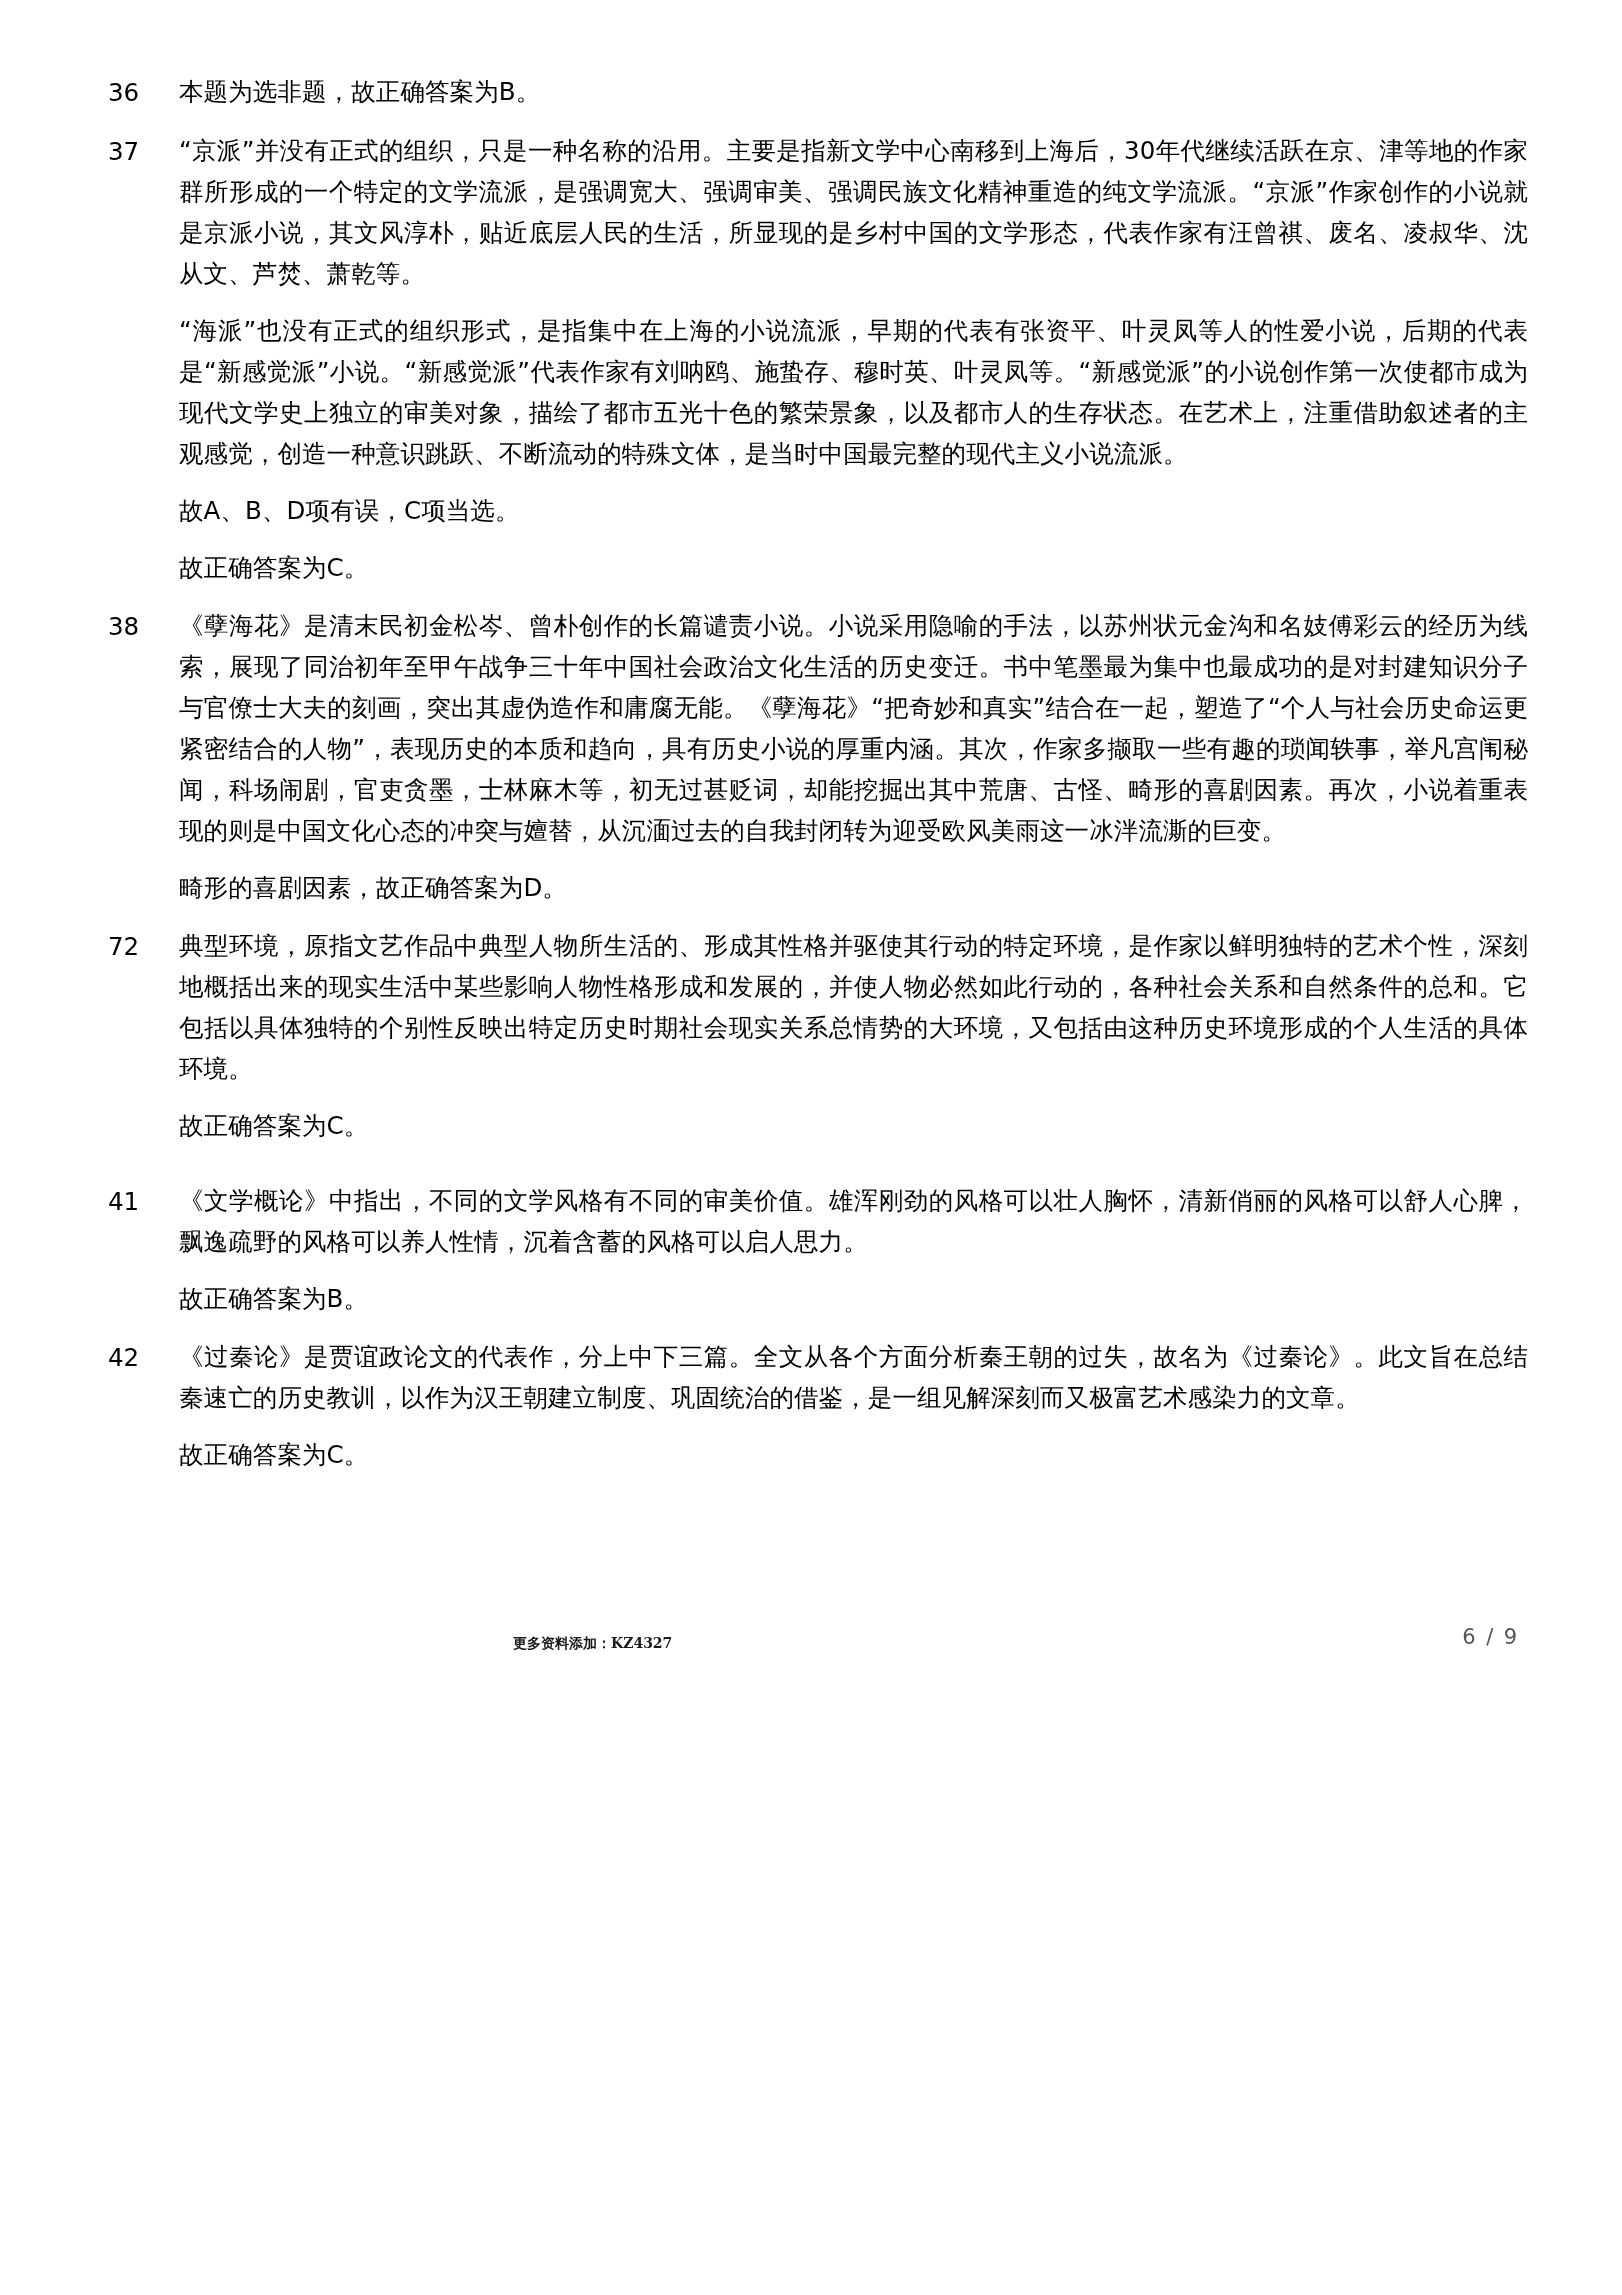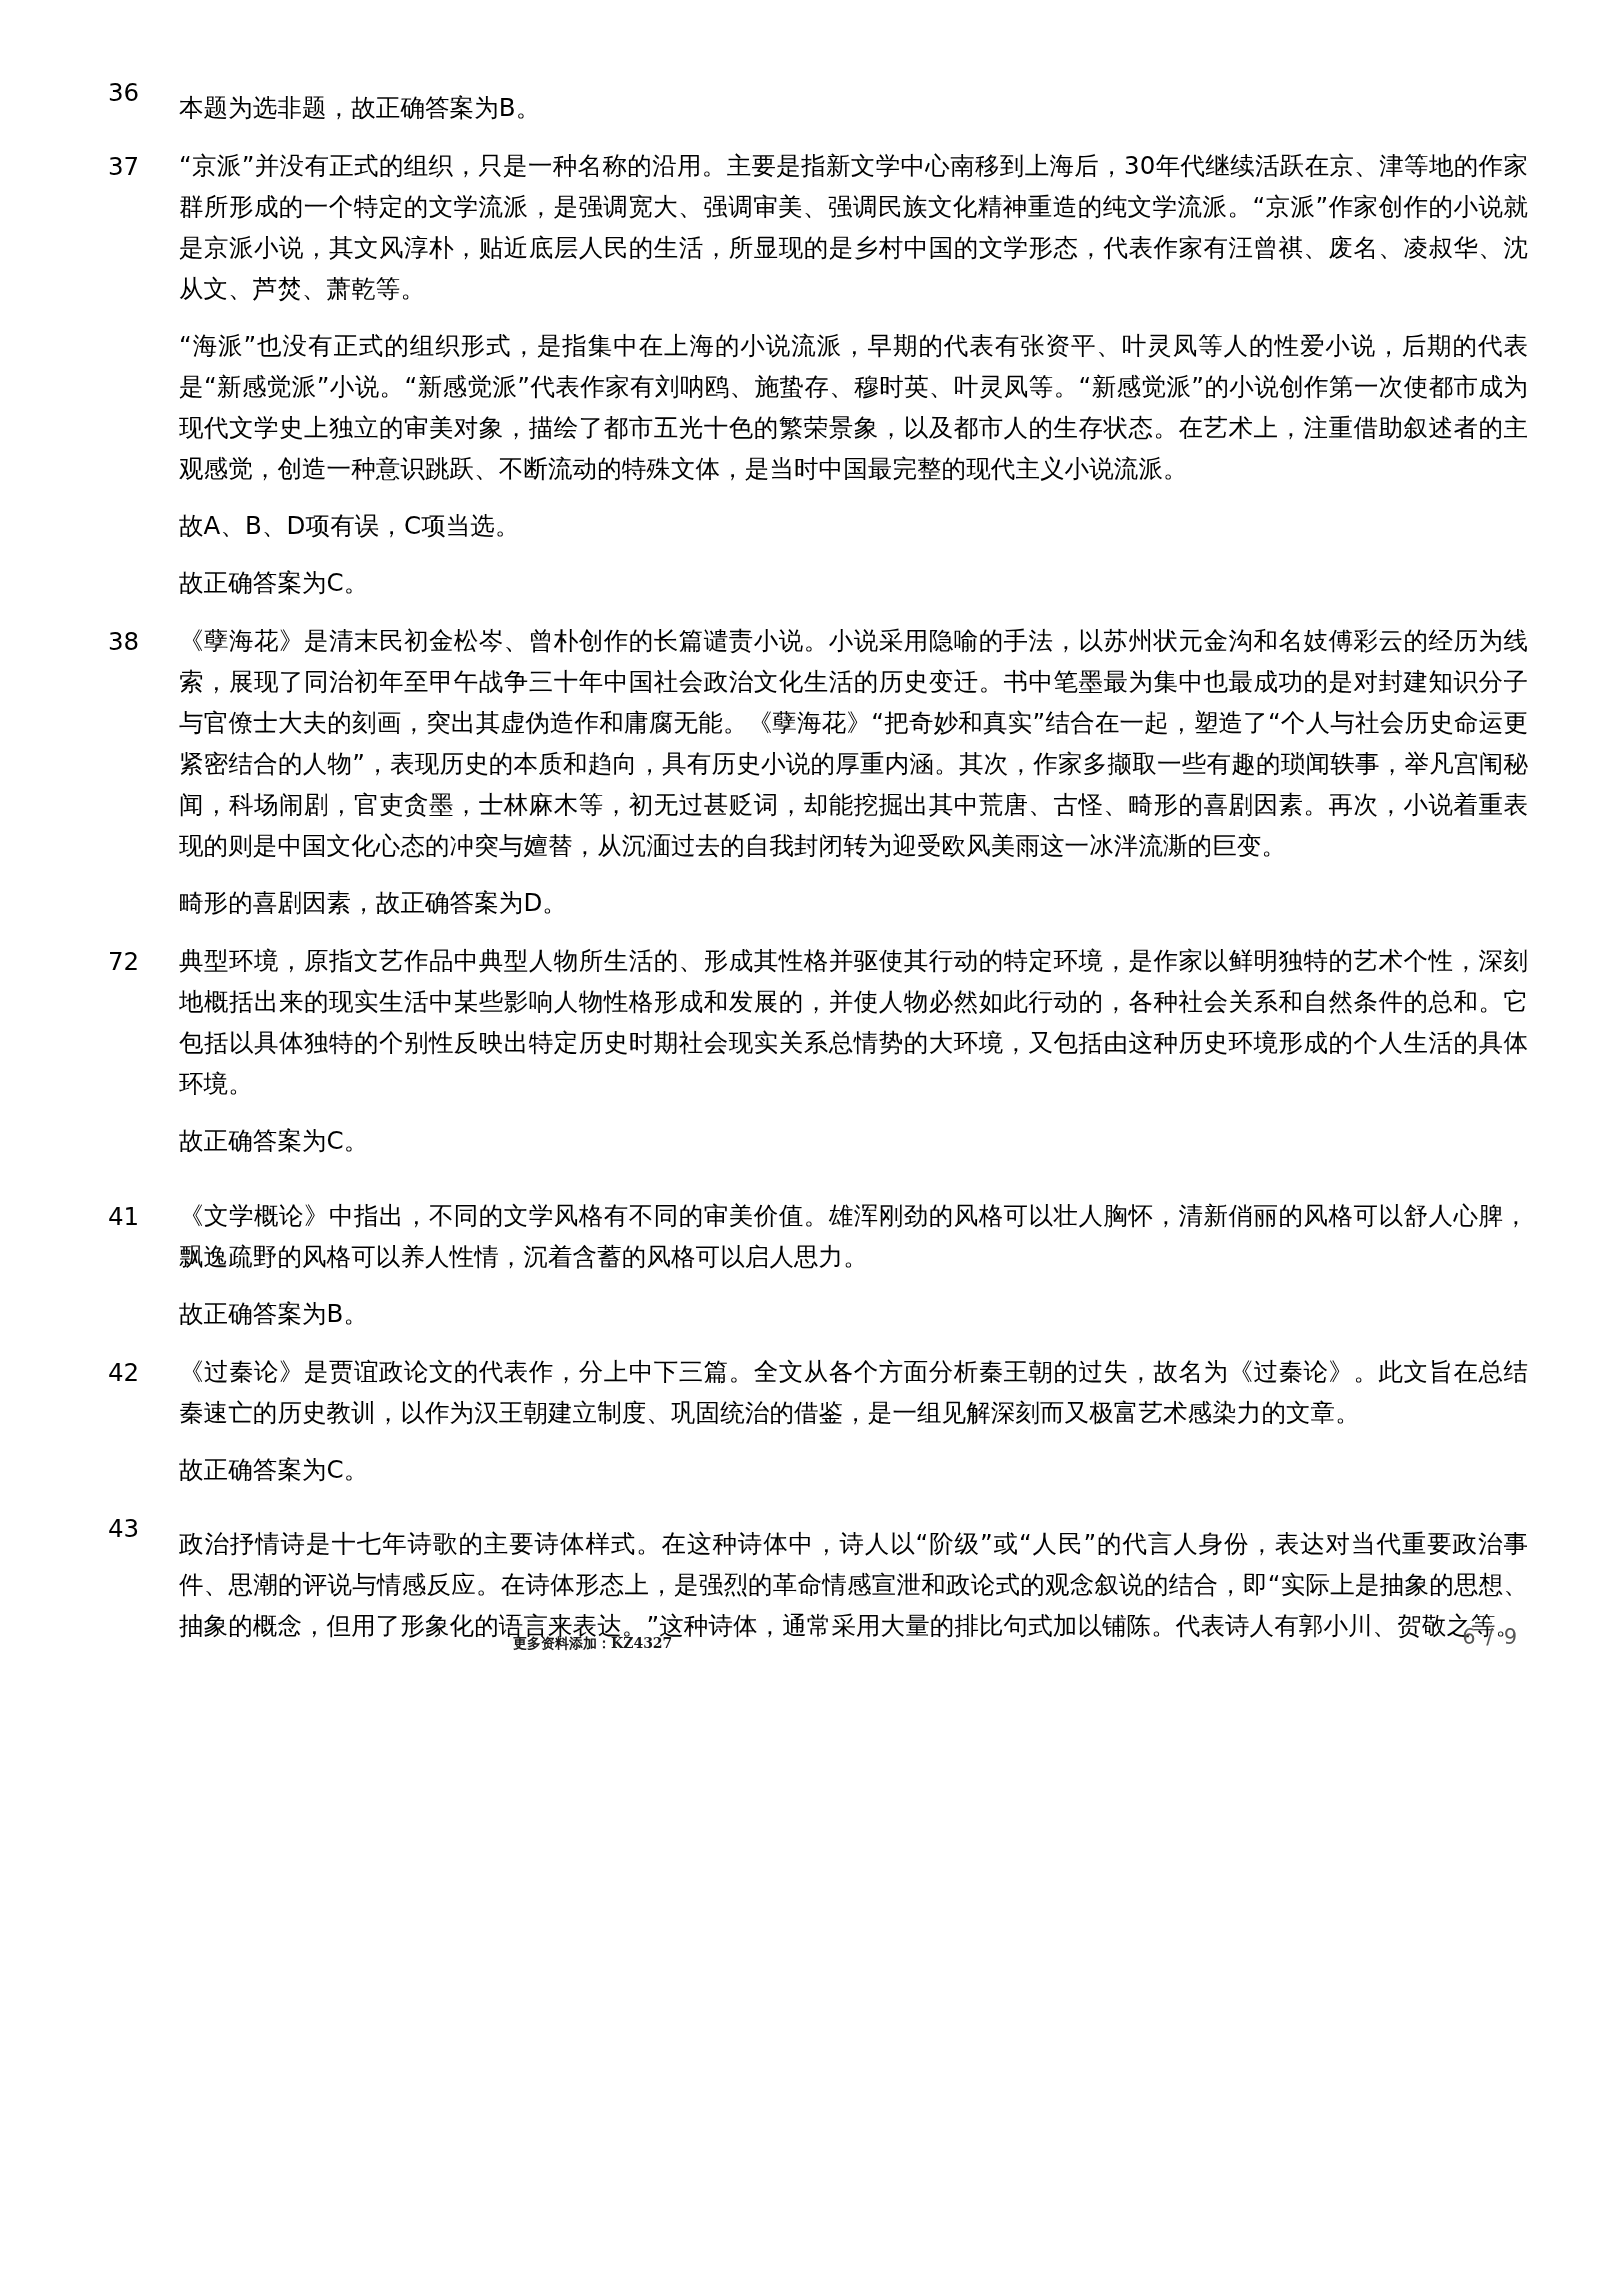--- a/index.html
+++ b/index.html
@@ -49,21 +49,20 @@
     font-size: 24.5px;
     line-height: 41px;
     text-align: justify;
     text-justify: inter-ideograph;
     margin: 0 0 16px 0;
     letter-spacing: 0.1px;
     word-break: break-all;
   }
   .para:last-child {
     margin-bottom: 0;
-    margin-top: 16px;
   }
   .item-gap {
     height: 17px;
   }
   .footer {
     position: absolute;
     left: 0;
     bottom: 0;
     width: 1622px;
     height: 85px;
@@ -145,26 +144,20 @@
 
     <div class="item">
       <div class="item-number">42</div>
       <div class="item-body">
         <p class="para">《过秦论》是贾谊政论文的代表作，分上中下三篇。全文从各个方面分析秦王朝的过失，故名为《过秦论》。此文旨在总结秦速亡的历史教训，以作为汉王朝建立制度、巩固统治的借鉴，是一组见解深刻而又极富艺术感染力的文章。</p>
         <p class="para">故正确答案为C。</p>
       </div>
     </div>
     <div class="item-gap"></div>
 
-    <div class="item">
-      <div class="item-number">43</div>
-      <div class="item-body">
-        <p class="para">政治抒情诗是十七年诗歌的主要诗体样式。在这种诗体中，诗人以“阶级”或“人民”的代言人身份，表达对当代重要政治事件、思潮的评说与情感反应。在诗体形态上，是强烈的革命情感宣泄和政论式的观念叙说的结合，即“实际上是抽象的思想、抽象的概念，但用了形象化的语言来表达。”这种诗体，通常采用大量的排比句式加以铺陈。代表诗人有郭小川、贺敬之等。</p>
-      </div>
-    </div>
 
   </div>
 
   <div class="footer">
     <div class="footer-watermark">更多资料添加：KZ4327</div>
     <div class="footer-pagenum">6  /  9</div>
   </div>
 </div>
 
 

